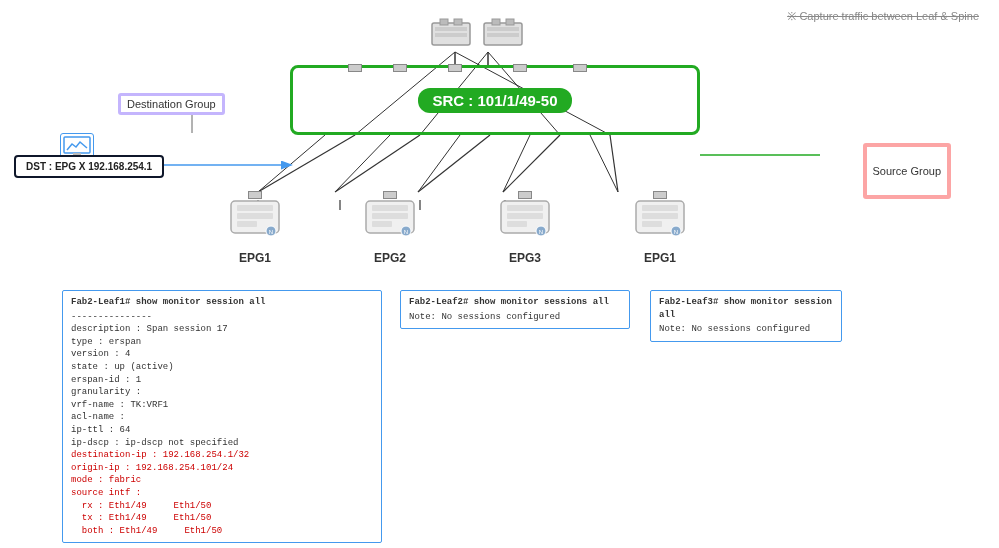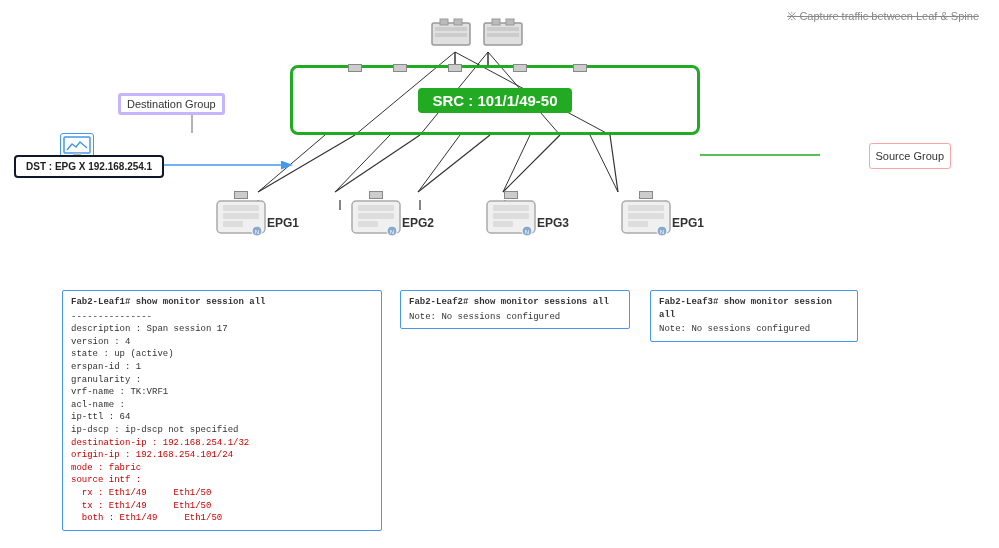--- a/index.html
+++ b/index.html
@@ -53,32 +53,32 @@
       display: flex;
       align-items: center;
       justify-content: center;
     }
     .src-label {
       background: #22aa22;
       color: #fff;
       font-weight: bold;
       font-size: 15px;
       padding: 4px 14px;
-      border-radius: 4px;
+      border-radius: 12px;
     }
     
     .source-group-label {
       position: absolute;
       top: 143px;
       right: 48px;
-      border: 1px solid #fca5a5;
+      border: 4px solid #fca5a5;
       background: #fff;
       color: #333;
       font-size: 11px;
-      padding: 6px 6px;
+      padding: 18px 6px;
       border-radius: 3px;
     }
     
     .dest-group-label {
       position: absolute;
       top: 93px;
       left: 118px;
       background: #fff;
       border: 3px solid #c4b5fd;
       border-radius: 3px;
@@ -117,21 +117,21 @@
     
     .epg-row {
       position: absolute;
       top: 195px;
       left: 215px;
       display: flex;
       gap: 55px;
     }
     .epg-box {
       display: flex;
-      flex-direction: row;
+      flex-direction: column;
       align-items: center;
       width: 80px;
     }
     .epg-label {
       font-size: 12px;
       font-weight: bold;
       color: #333;
     }
     
     .svg-overlay {
@@ -161,21 +161,21 @@
       width: 320px;
     }
     .term2 {
       top: 290px;
       left: 400px;
       width: 230px;
     }
     .term3 {
       top: 290px;
       left: 650px;
-      width: 208px;
+      width: 192px;
     }
     
     .conn-sq {
       position: absolute;
       width: 14px;
       height: 8px;
       background: #ccc;
       border: 1px solid #888;
     }
   </style>
@@ -336,20 +336,21 @@
         </svg>
       </div>
       <span class="epg-label">EPG1</span>
     </div>
   </div>
 
   <div class="term-box term1">
     <div class="title-line" style="font-weight:bold;">Fab2-Leaf1# show monitor session all</div>
     <div>---------------</div>
     <div>description    : Span session 17</div>
+    <div>type           : erspan</div>
     <div>version        : 4</div>
     <div>state          : up (active)</div>
     <div>erspan-id      : 1</div>
     <div>granularity    :</div>
     <div>vrf-name       : TK:VRF1</div>
     <div>acl-name       :</div>
     <div>ip-ttl         : 64</div>
     <div>ip-dscp        : ip-dscp not specified</div>
     <div class="red">destination-ip : 192.168.254.1/32</div>
     <div class="red">origin-ip      : 192.168.254.101/24</div>

